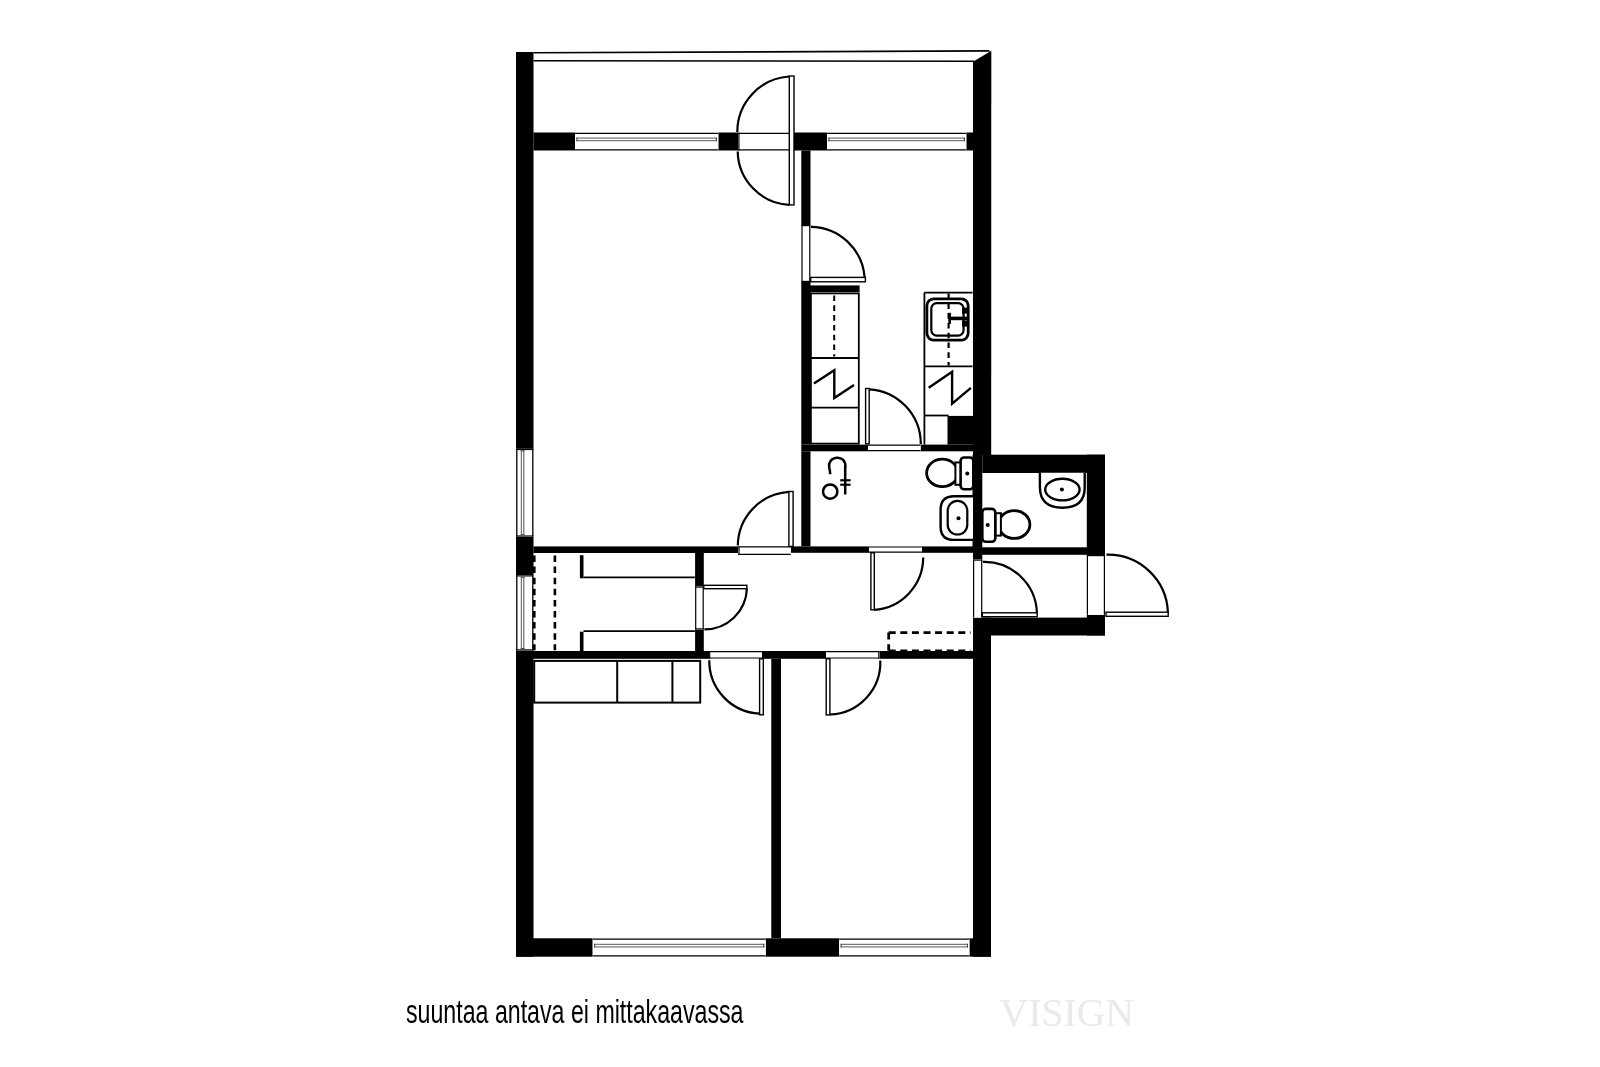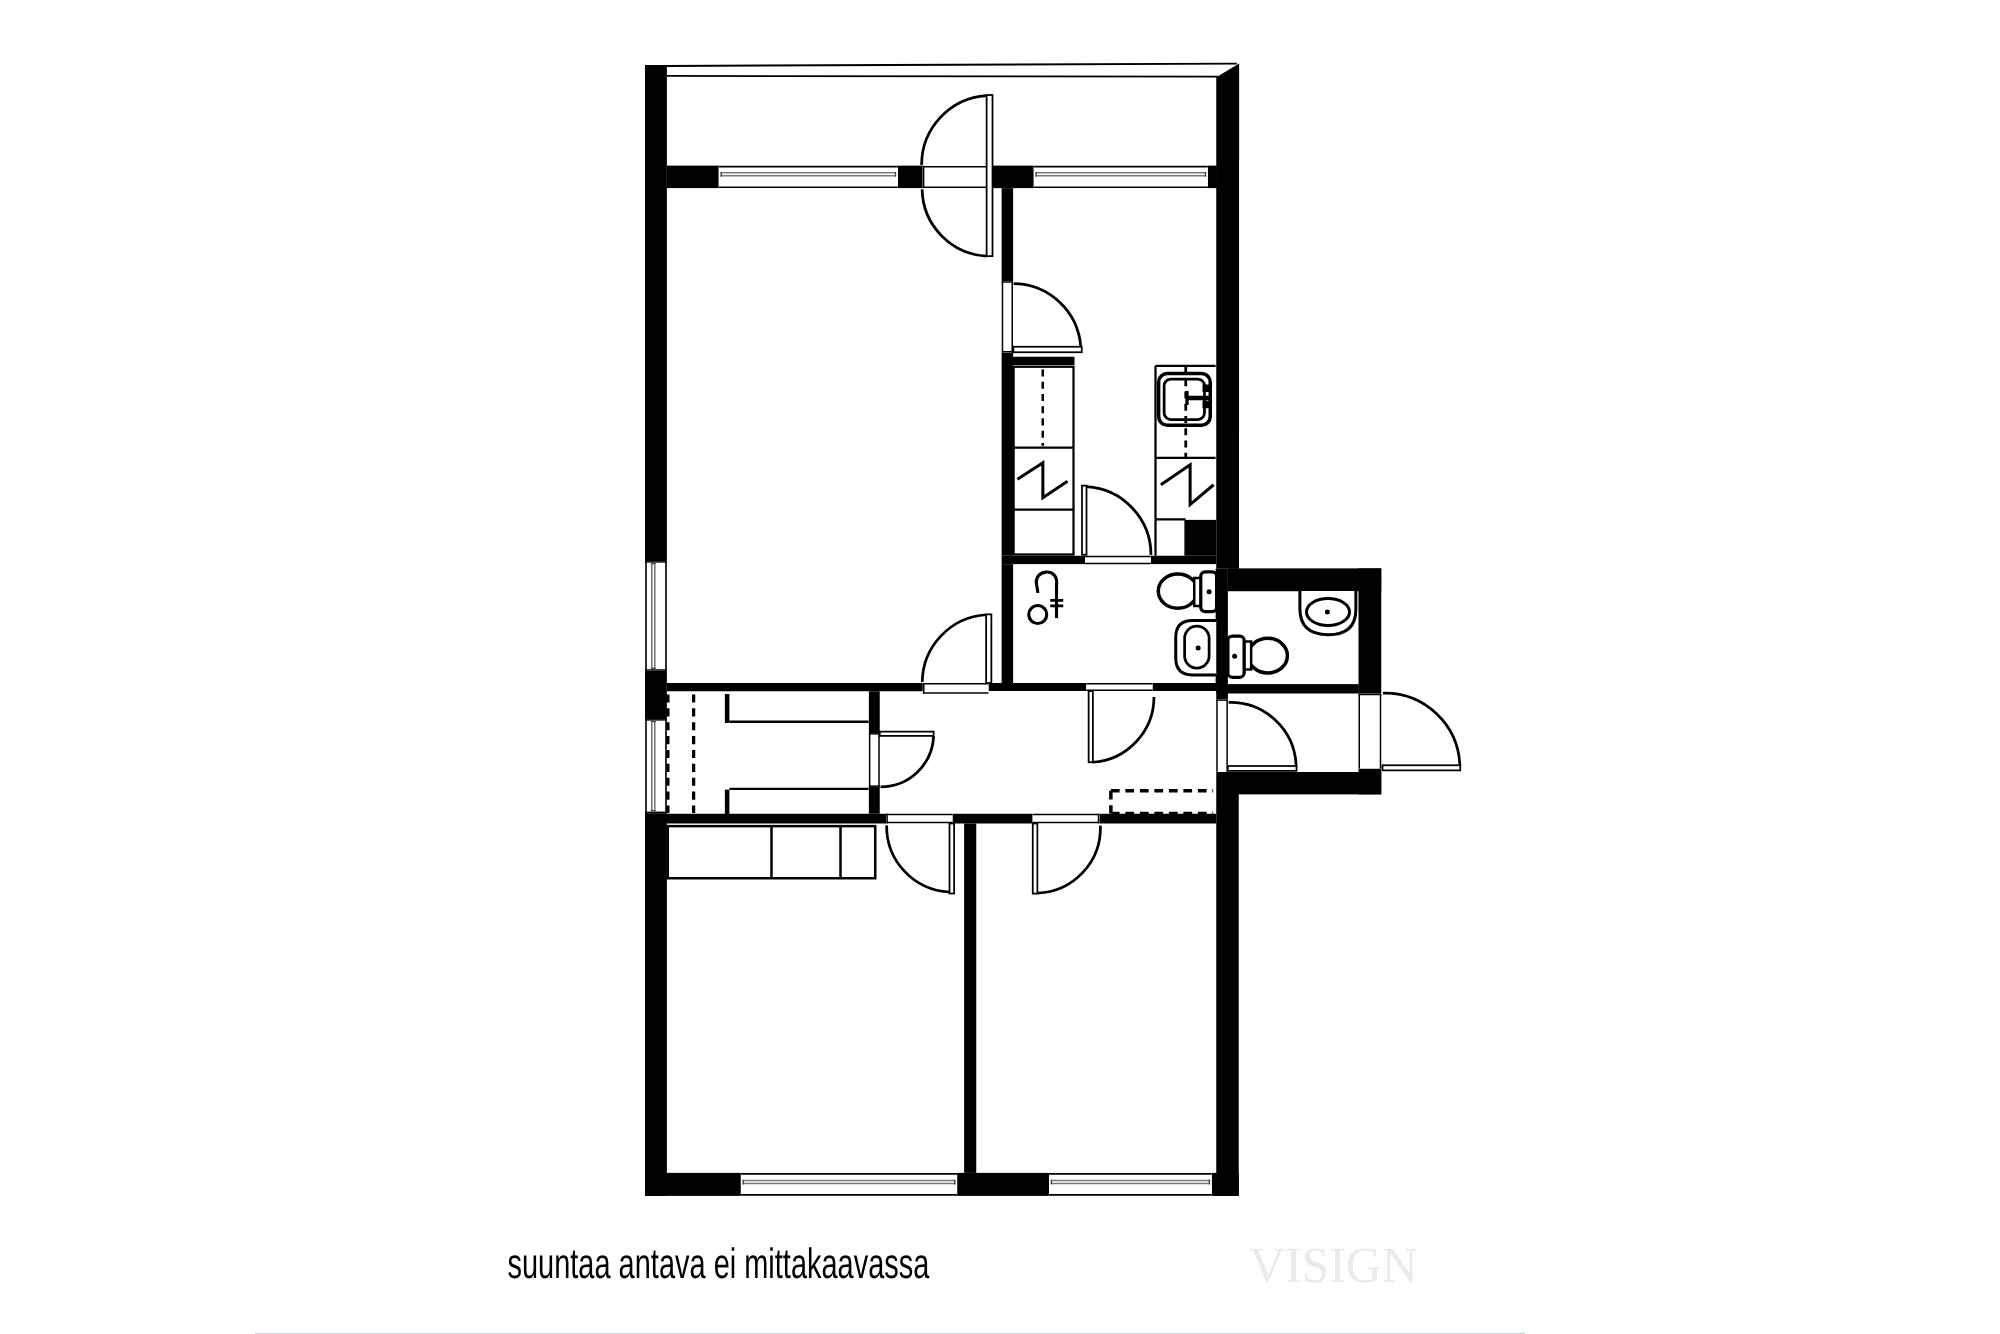--- a/index.html
+++ b/index.html
@@ -1,16 +1,16 @@
 <!DOCTYPE html>
 <html><head>
 <meta charset="utf-8">
 <style>
   html,body{margin:0;padding:0;background:#ffffff;}
-  #page{width:1600px;height:1067px;position:relative;background:#0f766e;overflow:hidden;}
+  #page{width:1600px;height:1067px;position:relative;background:#fca5a5;overflow:hidden;}
   svg{position:absolute;top:0;left:0;}
   text{font-family:"Liberation Sans",sans-serif;}
 </style>
 </head>
 <body>
 <div id="page">
 <svg width="1600" height="1067" viewBox="0 0 1600 1067">
 
 <rect x="0" y="0" width="1600" height="1067" fill="#ffffff"></rect>
 

